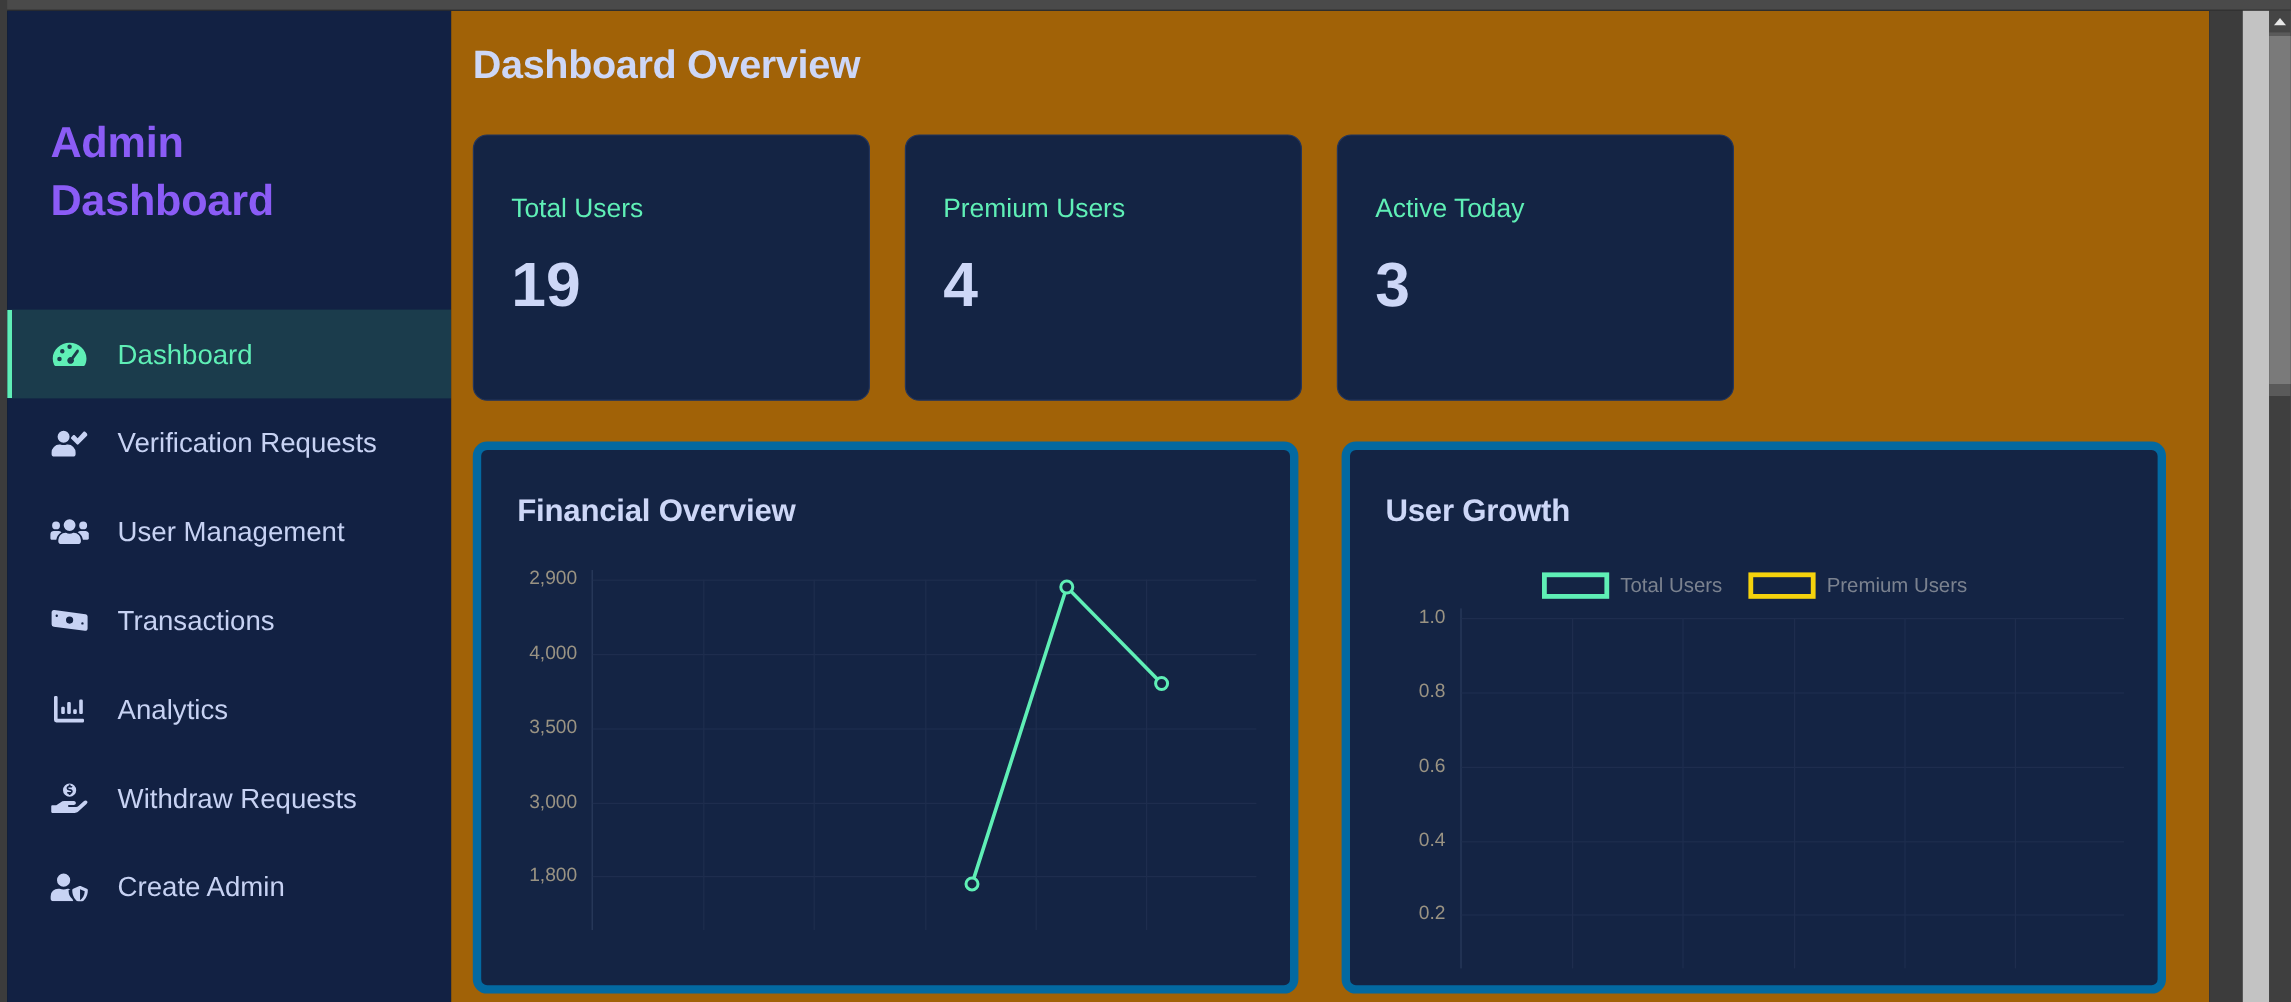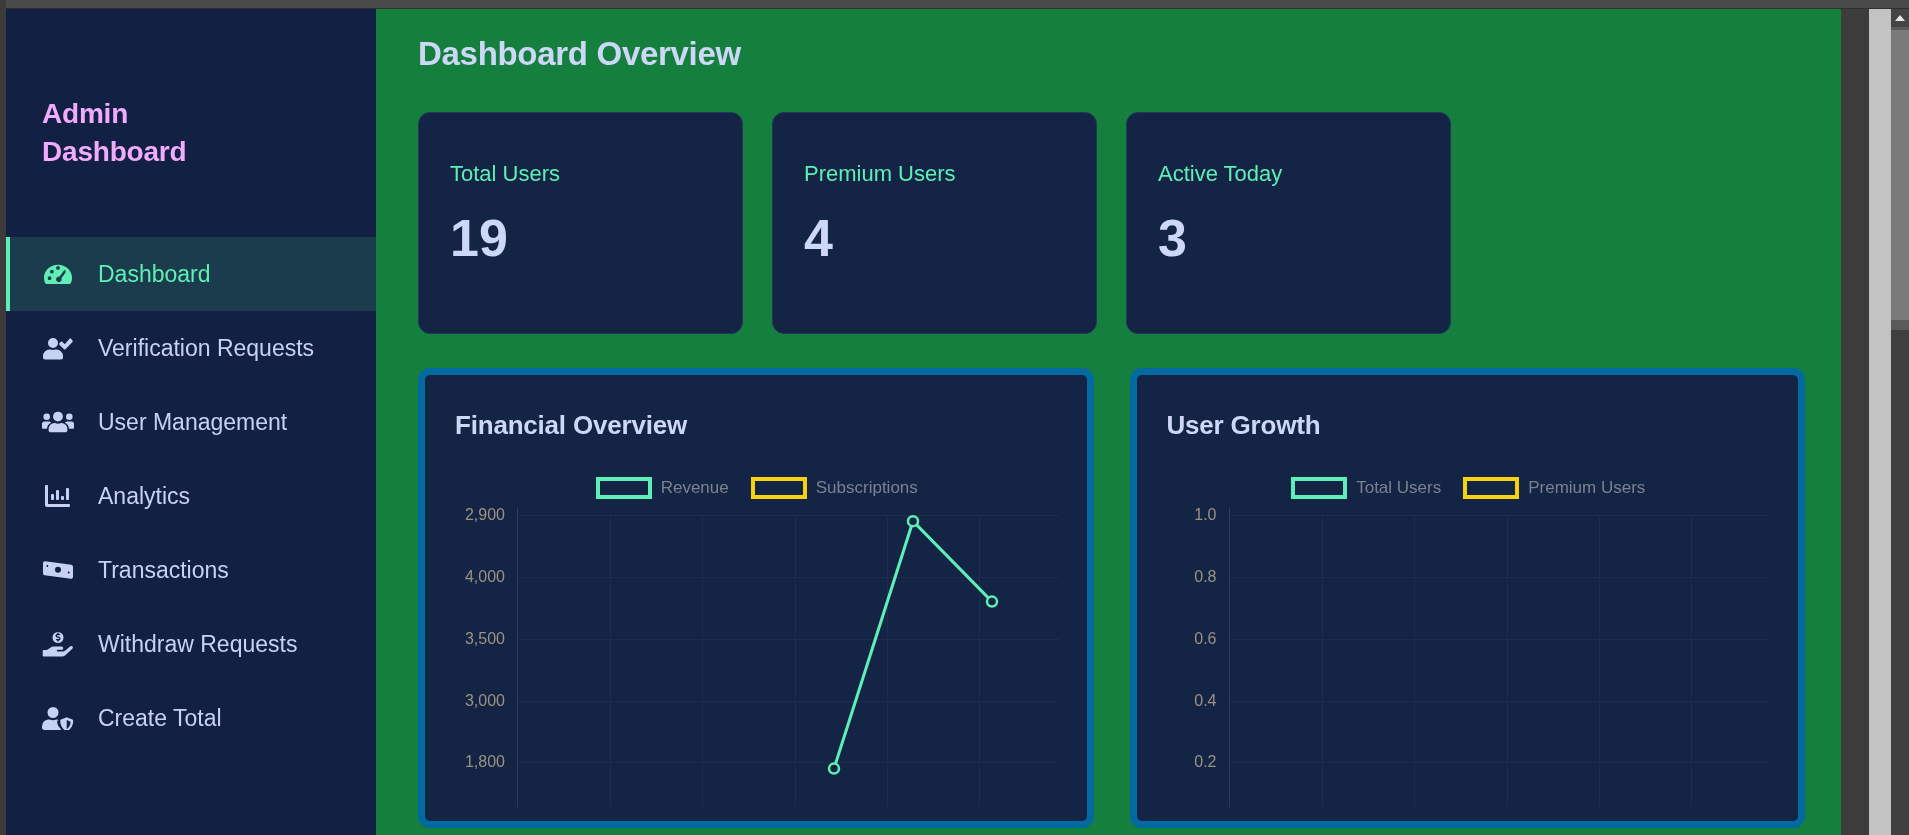--- a/index.html
+++ b/index.html
@@ -73,23 +73,23 @@
   
   #sidebar {
     position: absolute; left: 0; top: 0;
     width: 370px; height: 826px;
     background: #122143;
   }
   #brand {
     padding: 86px 36px 0 36px;
   }
   #brand .brand-line {
-    font-size: 28px;
+    font-size: 36px;
     font-weight: bold;
-    color: #f0abfc;
+    color: #8b5cf6;
     line-height: 1.34;
     letter-spacing: -0.2px;
   }
   #nav { margin-top: 67px; }
   .nav-item {
     display: flex;
     align-items: center;
     gap: 24px;
     padding: 20px 36px;
     min-height: 74px;
@@ -110,22 +110,22 @@
   .nav-item .nav-icon svg { display: block; }
   .nav-item.active .nav-icon svg { fill: #5fefb6; }
   .nav-item .nav-icon svg { fill: #c7d2f3; }
   .nav-label { line-height: 1.26; }
 
   
   #main {
     position: absolute;
     left: 370px; top: 0;
     width: 1465px; height: 826px;
-    background: #15803d;
-    padding: 26px 36px 0 42px;
+    background: #a16207;
+    padding: 26px 36px 0 18px;
   }
   #page-title {
     font-size: 33px;
     font-weight: bold;
     color: #cdd7f7;
     letter-spacing: -0.3px;
     margin-bottom: 39px;
   }
 
   
@@ -274,52 +274,52 @@
           <span class="nav-icon">
             <svg width="32" height="22" viewBox="0 0 34 22">
                 <path d="M5 9a3.5 3.5 0 100-7 3.5 3.5 0 000 7zm24 0a3.5 3.5 0 100-7 3.5 3.5 0 000 7zM31 10.5h-4a3.9 3.9 0 00-2.8 1.1 9 9 0 014.6 6.7h3.7c1.1 0 2-.9 2-2v-2.3c0-1.9-1.6-3.5-3.5-3.5zM17 10.5a5.2 5.2 0 100-10.5 5.2 5.2 0 000 10.5zm3.6 1.5h-.4c-1 .5-2.1.8-3.2.8s-2.2-.3-3.2-.8h-.4A6.4 6.4 0 007 18.5v1.2c0 1.3 1 2.3 2.3 2.3h15.4c1.3 0 2.3-1 2.3-2.3v-1.2a6.4 6.4 0 00-6.4-6.5zM9.8 11.6A3.9 3.9 0 007 10.5H3C1.1 10.5-.5 12.1-.5 14v2.3c0 1.1.9 2 2 2h3.7a9 9 0 014.6-6.7z"></path>
               </svg>
           </span>
           <span class="nav-label">User Management</span>
         </div>
 
         <div class="nav-item">
           <span class="nav-icon">
+            <svg width="32" height="20" viewBox="0 0 32 20">
+                <path d="M1 3.2C1 2 2 1.1 3.2 1.3l26 3.5c1 .1 1.8 1 1.8 2v9.9c0 1.3-1.1 2.2-2.3 2L2.8 15.2a2 2 0 01-1.8-2V3.2zM16 12.7a3 3 0 100-6 3 3 0 000 6zM5.3 5.1a1 1 0 100 2 1 1 0 000-2zm21.4 6.4a1 1 0 100 2 1 1 0 000-2z"></path>
+              </svg>
+          </span>
+          <span class="nav-label">Transactions</span>
+        </div>
+
+        <div class="nav-item">
+          <span class="nav-icon">
             <svg width="28" height="24" viewBox="0 0 28 24">
                 <path d="M2 1a1 1 0 00-1 1v19a2 2 0 002 2h22a1 1 0 001-1v-1a1 1 0 00-1-1H4V2a1 1 0 00-1-1H2zm6 9a1 1 0 00-1 1v4a1 1 0 001 1h1a1 1 0 001-1v-4a1 1 0 00-1-1H8zm5-4a1 1 0 00-1 1v8a1 1 0 001 1h1a1 1 0 001-1V7a1 1 0 00-1-1h-1zm5 6a1 1 0 00-1 1v2a1 1 0 001 1h1a1 1 0 001-1v-2a1 1 0 00-1-1h-1zm5-8a1 1 0 00-1 1v10a1 1 0 001 1h1a1 1 0 001-1V5a1 1 0 00-1-1h-1z"></path>
               </svg>
           </span>
           <span class="nav-label">Analytics</span>
         </div>
 
         <div class="nav-item">
           <span class="nav-icon">
-            <svg width="32" height="20" viewBox="0 0 32 20">
-                <path d="M1 3.2C1 2 2 1.1 3.2 1.3l26 3.5c1 .1 1.8 1 1.8 2v9.9c0 1.3-1.1 2.2-2.3 2L2.8 15.2a2 2 0 01-1.8-2V3.2zM16 12.7a3 3 0 100-6 3 3 0 000 6zM5.3 5.1a1 1 0 100 2 1 1 0 000-2zm21.4 6.4a1 1 0 100 2 1 1 0 000-2z"></path>
-              </svg>
-          </span>
-          <span class="nav-label">Transactions</span>
-        </div>
-
-        <div class="nav-item">
-          <span class="nav-icon">
             <svg width="32" height="26" viewBox="0 0 32 26">
                 <path d="M16 1a5.5 5.5 0 100 11 5.5 5.5 0 000-11zm.8 8.6v.6a.4.4 0 01-.4.4h-.7a.4.4 0 01-.4-.4v-.6c-.5 0-1-.2-1.4-.5-.2-.1-.2-.4 0-.6l.5-.5c.1-.1.3-.1.5 0 .2.1.3.1.5.1h1.4c.3 0 .5-.2.5-.5 0-.2-.2-.4-.4-.5l-2-.6a1.9 1.9 0 01-1.4-1.8c0-1 .8-1.9 1.8-1.9v-.7c0-.2.2-.4.4-.4h.7c.2 0 .4.2.4.4v.6c.5 0 1 .2 1.4.5.2.1.2.4 0 .6l-.5.5c-.1.1-.3.1-.5 0-.2-.1-.3-.1-.5-.1h-1.4c-.3 0-.5.2-.5.5 0 .2.2.4.4.5l2 .6c.8.2 1.4 1 1.4 1.8 0 1-.8 1.9-1.8 2zM30.6 15.6c-.7-.7-1.9-.7-2.6 0l-4.6 4a3 3 0 01-2 .8h-5.9c-.4 0-.8-.4-.8-.8s.4-.8.8-.8h3.9c.9 0 1.7-.6 1.8-1.4.2-1-.6-1.9-1.6-1.9h-8a5 5 0 00-3.2 1.2L4.9 19H1.6c-.5 0-.9.4-.9.9v4.6c0 .5.4.9.9.9h18.6c1 0 2-.4 2.8-1l7.1-6.4a1.8 1.8 0 00.5-2.4z"></path>
               </svg>
           </span>
           <span class="nav-label">Withdraw Requests</span>
         </div>
 
         <div class="nav-item">
           <span class="nav-icon">
             <svg width="32" height="24" viewBox="0 0 32 24">
                 <path d="M11 12a5.5 5.5 0 100-11 5.5 5.5 0 000 11zm7.5 10.4a8.7 8.7 0 01-3.3-6.6v-1.1l1.6-.7a6.9 6.9 0 00-1.9-.4h-.7a9.4 9.4 0 01-6.4 0h-.7A6.6 6.6 0 000 20.2v1.6c0 1.2 1 2.2 2.2 2.2h16.9a6.6 6.6 0 01-.6-1.6zM30.4 13.6l-5.2-2.2a1.2 1.2 0 00-1 0l-5.2 2.2c-.5.2-.8.7-.8 1.2 0 5.4 3.1 9.1 6 10.3.3.2.7.2 1 0 2.3-1 6-4.3 6-10.3 0-.5-.3-1-.8-1.2zm-5.7 9.6v-9.1l3.9 1.6c-.1 3.4-1.9 6.1-3.9 7.5z"></path>
               </svg>
           </span>
-          <span class="nav-label">Create Total</span>
+          <span class="nav-label">Create Admin</span>
         </div>
 
       </div>
     </nav>
 
     <main id="main">
 
       <h1 id="page-title">Dashboard Overview</h1>
 
       <section id="stats">
@@ -334,30 +334,20 @@
         <div class="stat-card">
           <div class="stat-label">Active Today</div>
           <div class="stat-value">3</div>
         </div>
       </section>
 
       <section id="charts">
 
         <div class="chart-card">
           <div class="chart-title">Financial Overview</div>
-          <div class="chart-legend">
-            <div class="legend-entry">
-              <span class="legend-swatch"></span>
-              <span class="legend-text">Revenue</span>
-            </div>
-            <div class="legend-entry">
-              <span class="legend-swatch yellow"></span>
-              <span class="legend-text">Subscriptions</span>
-            </div>
-          </div>
           <div class="plot-wrap">
             <div class="y-axis">
                 <div class="y-tick" style="top: 8px;">2,900</div>
                 <div class="y-tick" style="top: 69.8557px;">4,000</div>
                 <div class="y-tick" style="top: 131.711px;">3,500</div>
                 <div class="y-tick" style="top: 193.567px;">3,000</div>
                 <div class="y-tick" style="top: 255.423px;">1,800</div>
               </div>
             <div class="plot">
                 <div class="gridline-h" style="top: 8px;"></div>

